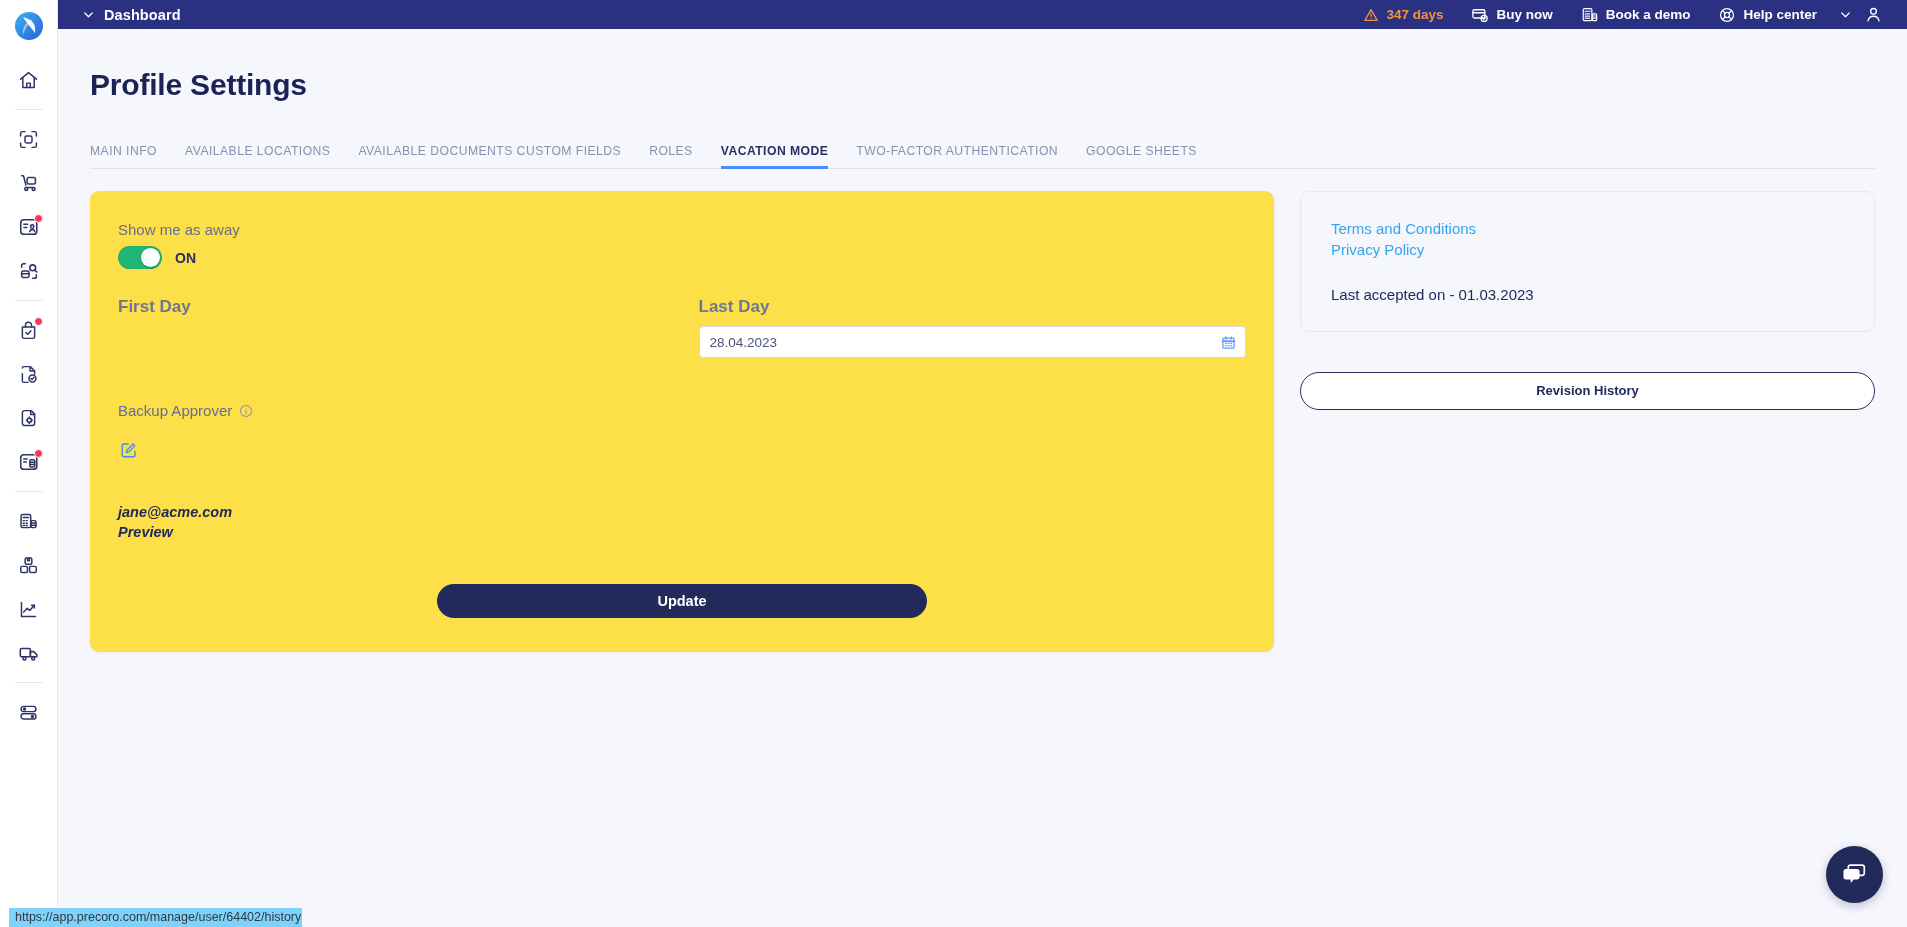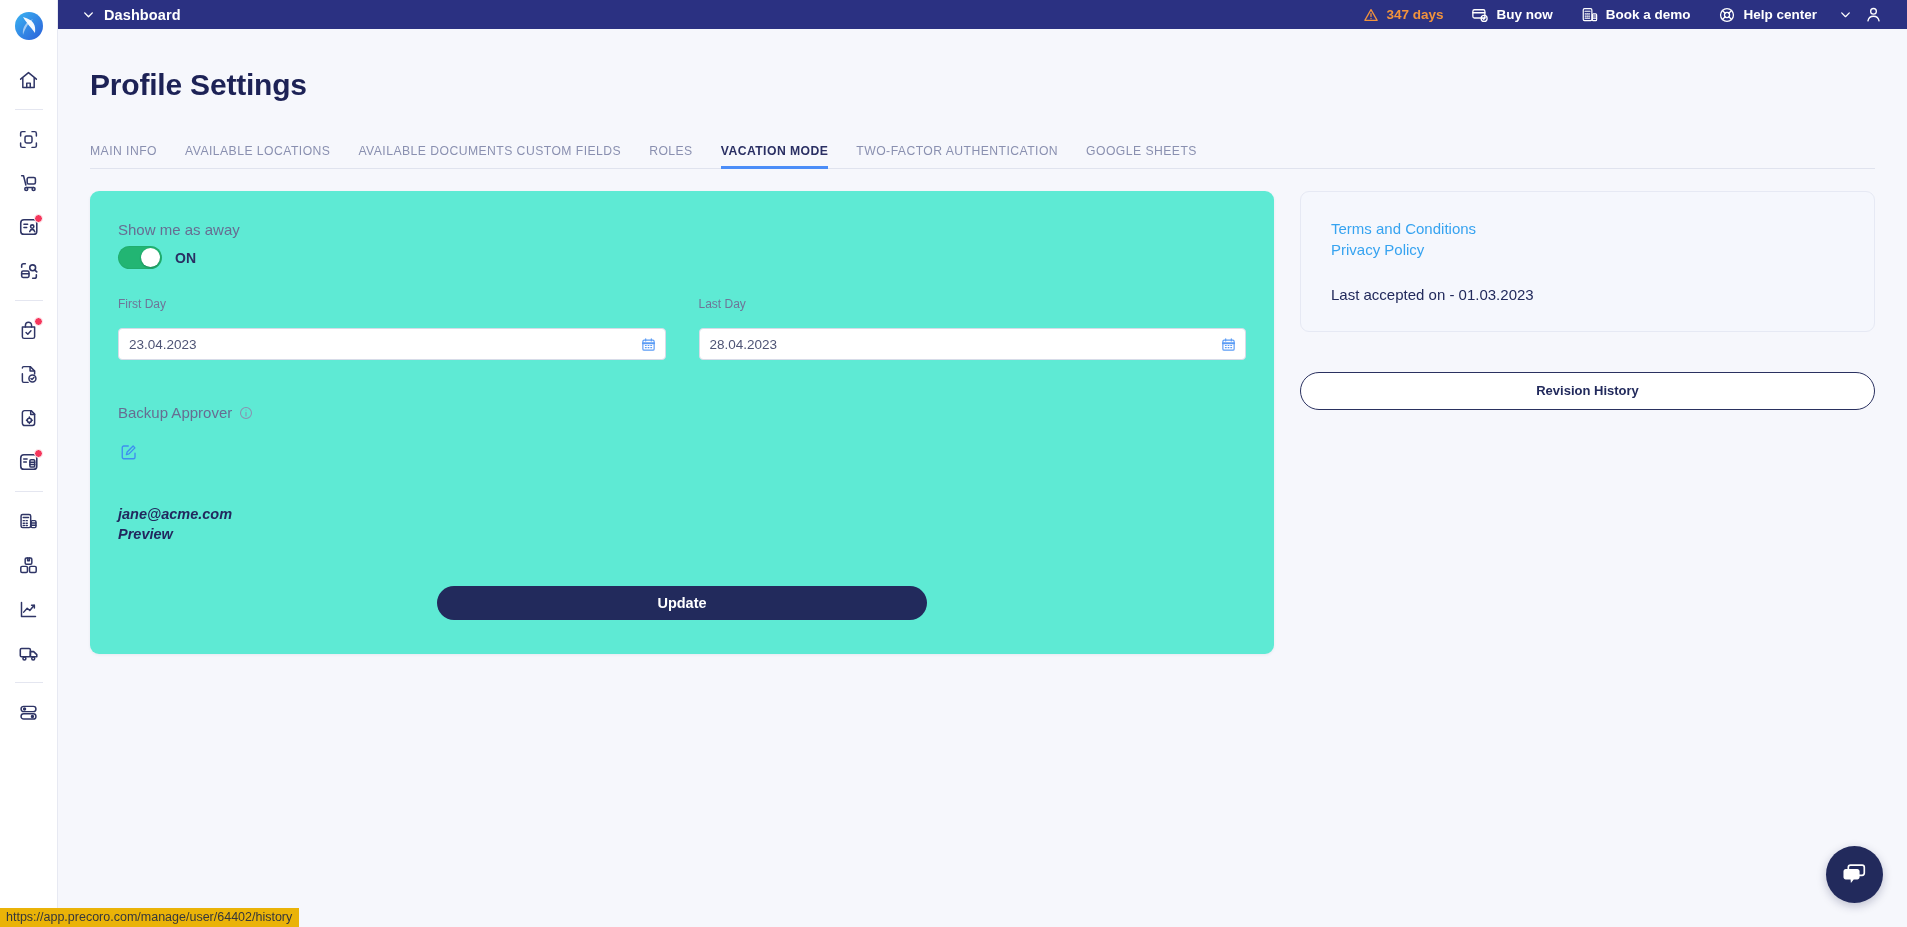--- a/index.html
+++ b/index.html
@@ -114,21 +114,21 @@
   
   #content-row {
     display: flex; align-items: flex-start;
     margin: 22px 32px 0 32px;
     gap: 26px;
   }
 
   
   #main-card {
     width: 1184px;
-    background: #5eead4;
+    background: #fde047;
     border-radius: 9px;
     box-shadow: 0 1px 3px rgba(40,50,100,.07);
     padding: 30px 28px 34px 28px;
   }
   .field-label {
     font-size: 15px; color: #676d92;
   }
   .toggle-row {
     display: flex; align-items: center; gap: 13px;
     margin-top: 8px;
@@ -147,22 +147,22 @@
   }
   .toggle-text {
     font-size: 14px; font-weight: bold; color: #2a2f63;
   }
 
   .dates-row {
     display: flex; gap: 33px; margin-top: 28px;
   }
   .date-field { width: 555px; }
   .date-caption {
-    font-size: 12px; font-weight: normal; color: #6f7598;
-    margin-bottom: 17px;
+    font-size: 17px; font-weight: bold; color: #6f7598;
+    margin-bottom: 9px;
   }
   .date-input {
     height: 32px; border: 1px solid #d7dbe8;
     border-radius: 4px; background: #fff;
     display: flex; align-items: center;
     padding: 0 9px 0 10px;
     cursor: text;
   }
   .date-input input {
     flex: 1; border: none; outline: none;
@@ -237,25 +237,25 @@
     width: 57px; height: 57px; border-radius: 50%;
     background: #222a5c;
     display: flex; align-items: center; justify-content: center;
     cursor: pointer;
     box-shadow: 0 3px 10px rgba(20,25,70,.25);
     z-index: 40;
   }
 
   
   #status-url {
-    position: absolute; left: 0; bottom: 0;
-    background: #eab308;
+    position: absolute; left: 9px; bottom: 0;
+    background: #7dd3fc;
     color: #35373c;
     font-size: 12.5px;
-    padding: 2px 7px 3px 6px;
+    padding: 2px 1px 3px 6px;
     font-family: "Liberation Sans", sans-serif;
     z-index: 50;
     white-space: nowrap;
   }
 </style>
 </head>
 <body>
 
 <div id="rail">
   <div class="rail-logo">
@@ -493,31 +493,20 @@
       <div class="toggle-row">
         <div class="toggle">
           <div class="knob"></div>
         </div>
         <span class="toggle-text">ON</span>
       </div>
 
       <div class="dates-row">
         <div class="date-field">
           <div class="date-caption">First Day</div>
-          <div class="date-input">
-            <input type="text" readonly="" value="23.04.2023" style="">
-            <span class="cal-icon">
-              <svg width="15" height="15" viewBox="0 0 24 24" fill="none" stroke="#5b9cf5" stroke-width="1.9" stroke-linecap="round">
-                <rect x="3" y="5" width="18" height="16" rx="2"></rect>
-                <path d="M3 10h18" stroke-width="3"></path>
-                  <path d="M7.5 3v3.2M16.5 3v3.2"></path>
-                <path d="M7 13.6h1.4M11.3 13.6h1.4M15.6 13.6h1.4M7 17h1.4M11.3 17h1.4M15.6 17h1.4" stroke-width="1.8"></path>
-              </svg>
-            </span>
-          </div>
         </div>
 
         <div class="date-field">
           <div class="date-caption">Last Day</div>
           <div class="date-input">
             <input type="text" readonly="" value="28.04.2023" style="">
             <span class="cal-icon">
               <svg width="15" height="15" viewBox="0 0 24 24" fill="none" stroke="#5b9cf5" stroke-width="1.9" stroke-linecap="round">
                 <rect x="3" y="5" width="18" height="16" rx="2"></rect>
                 <path d="M3 10h18" stroke-width="3"></path>

